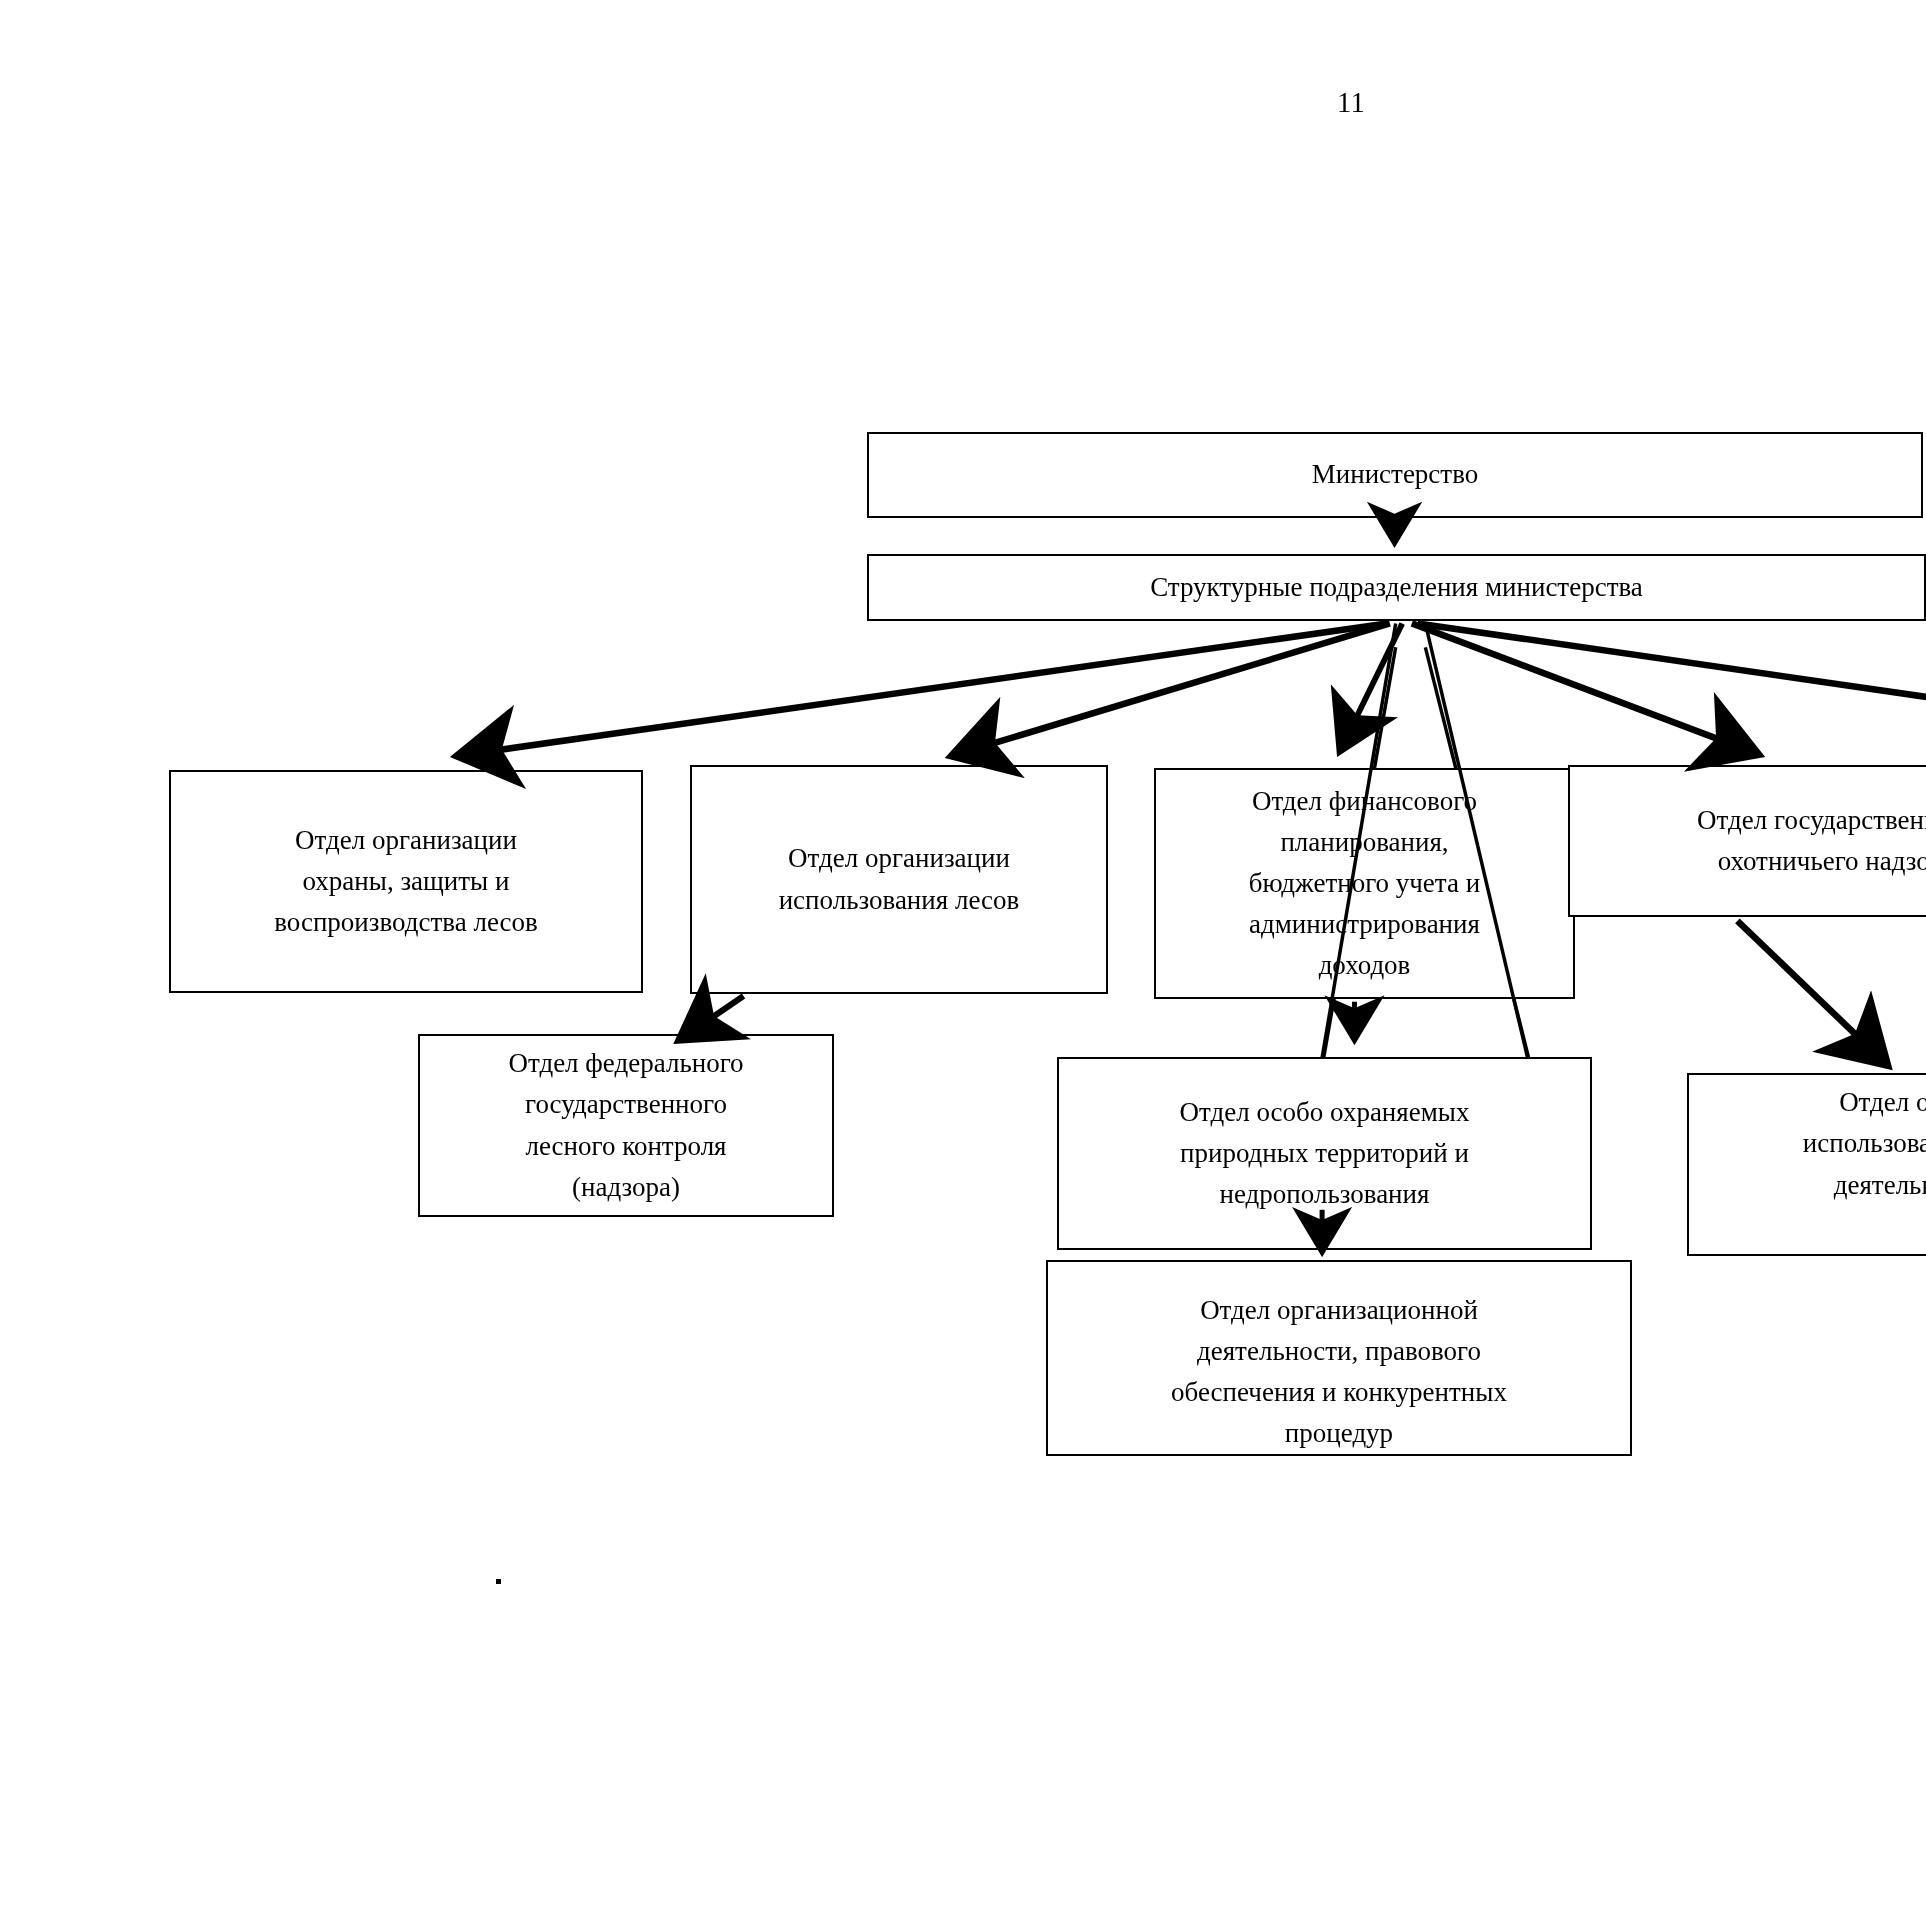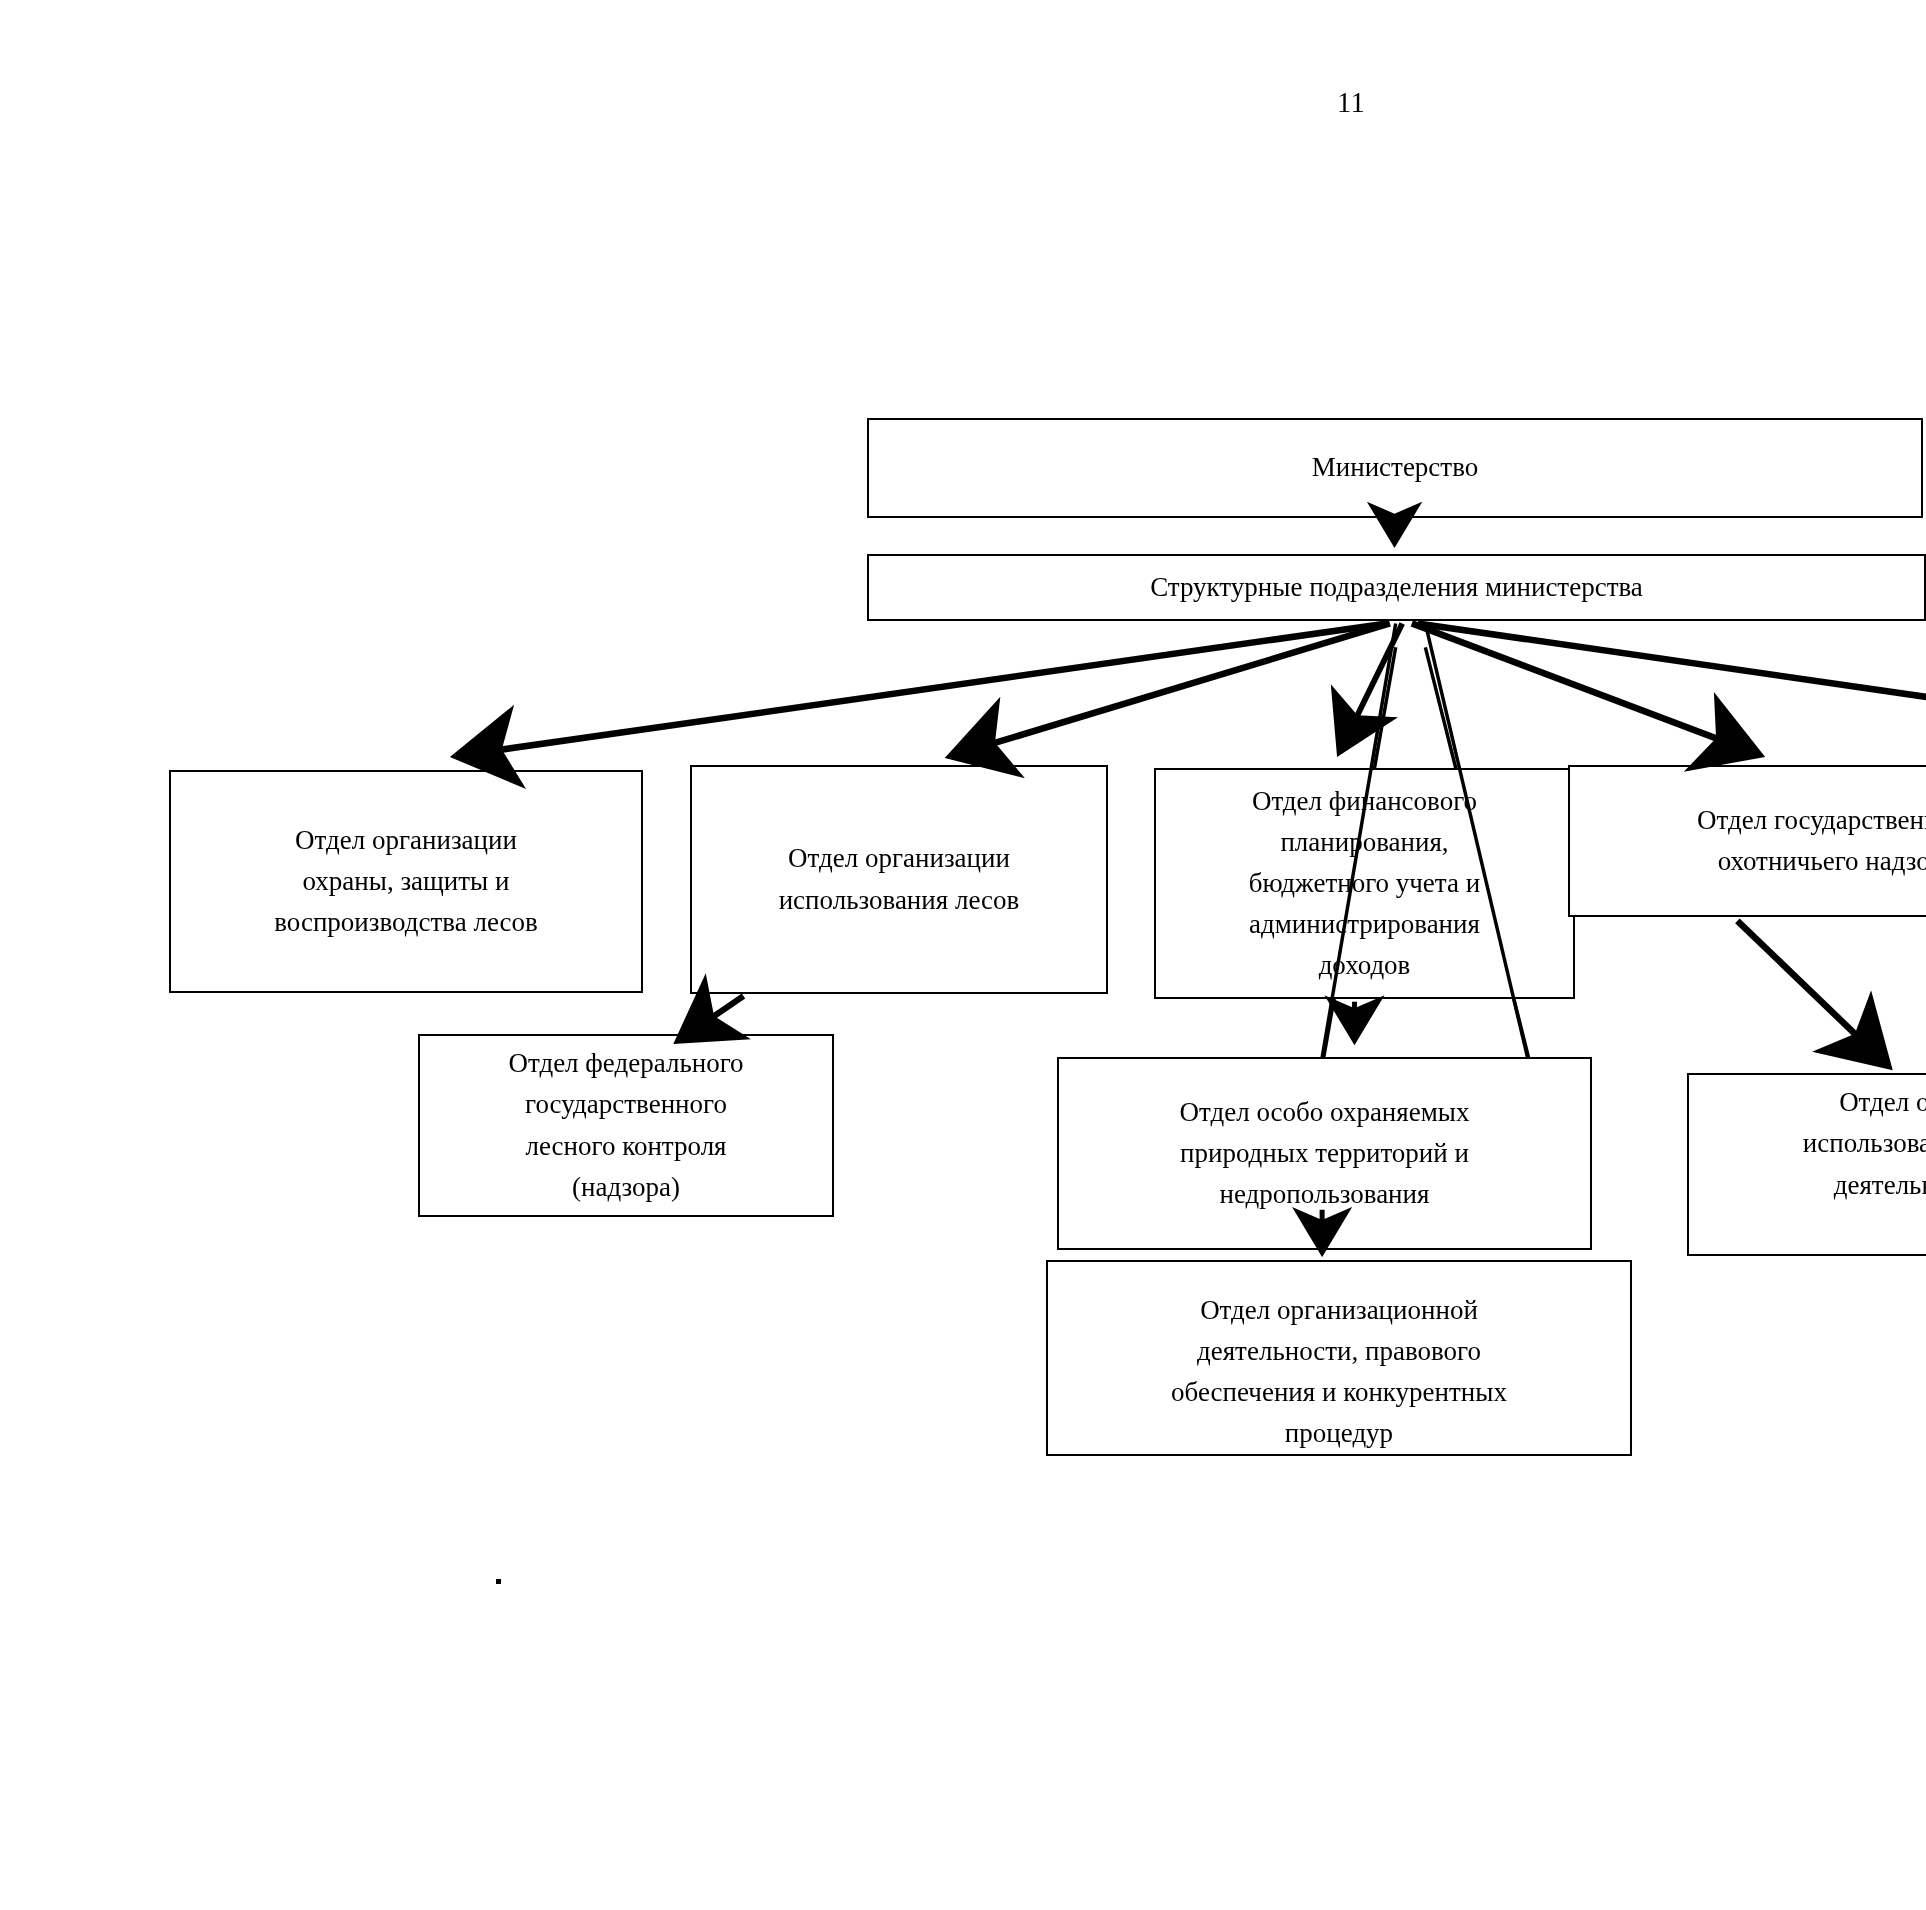--- a/index.html
+++ b/index.html
@@ -75,21 +75,21 @@
   <svg id="wires" viewBox="0 0 7014 4960" width="2702" height="1911" xmlns="http://www.w3.org/2000/svg">
     <g fill="#000000" stroke="#000000">
 
       <path d="M 3623 1680 L 3430 2780" stroke-width="9" fill="none"></path>
 
       <path d="M 3700 1680 L 3968 2745" stroke-width="9" fill="none"></path>
       <path d="M 3968 2745 L 3968 3270" stroke-width="9" fill="none" opacity="0"></path>
     </g>
   </svg>
 
-  <div class="node" style="left:867px; top:418px; width:1056px; height:100px;text-align:center;">
+  <div class="node" style="left:867px; top:432px; width:1056px; height:86px;text-align:center;">
     <span class="txt">Министерство</span>
   </div>
 
   <div class="node" style="left:867px; top:554px; width:1059px; height:67px;align-items:center;">
     <span class="txt">Структурные подразделения министерства</span>
   </div>
 
   <div class="node" style="left:169px; top:770px; width:474px; height:223px;">
     <span class="txt">Отдел организации
 охраны, защиты и

